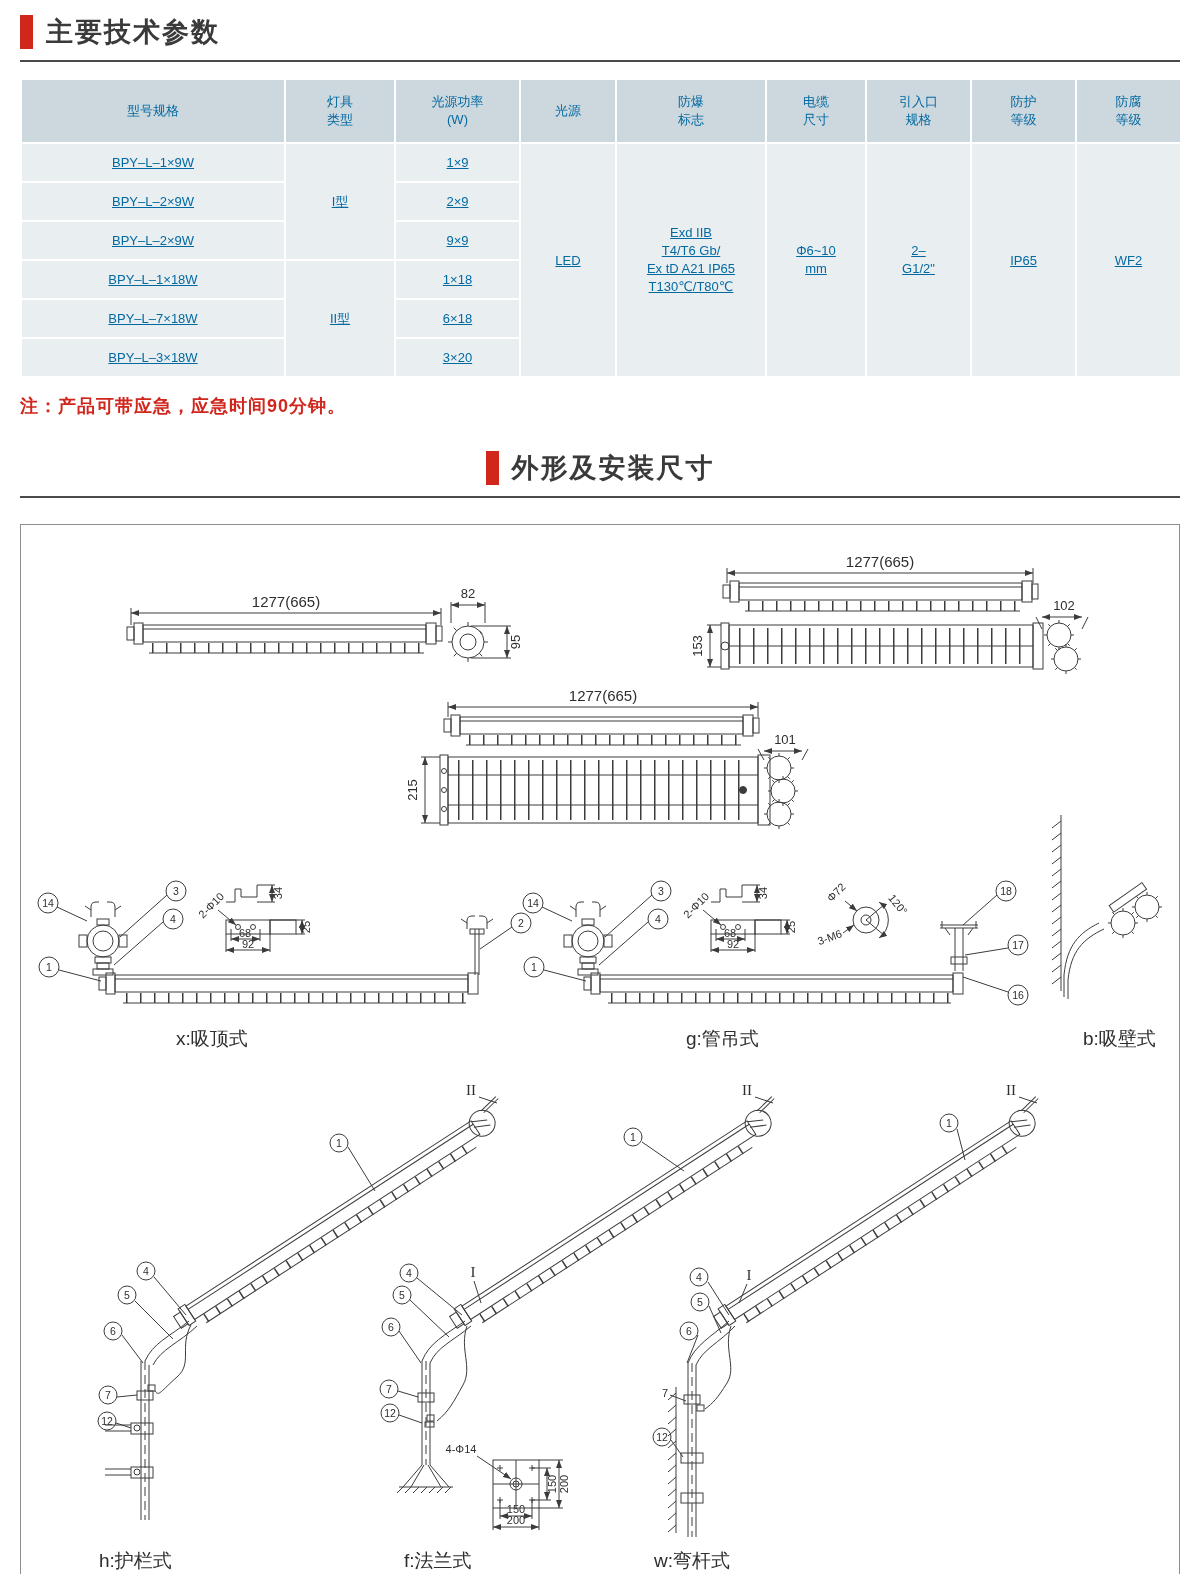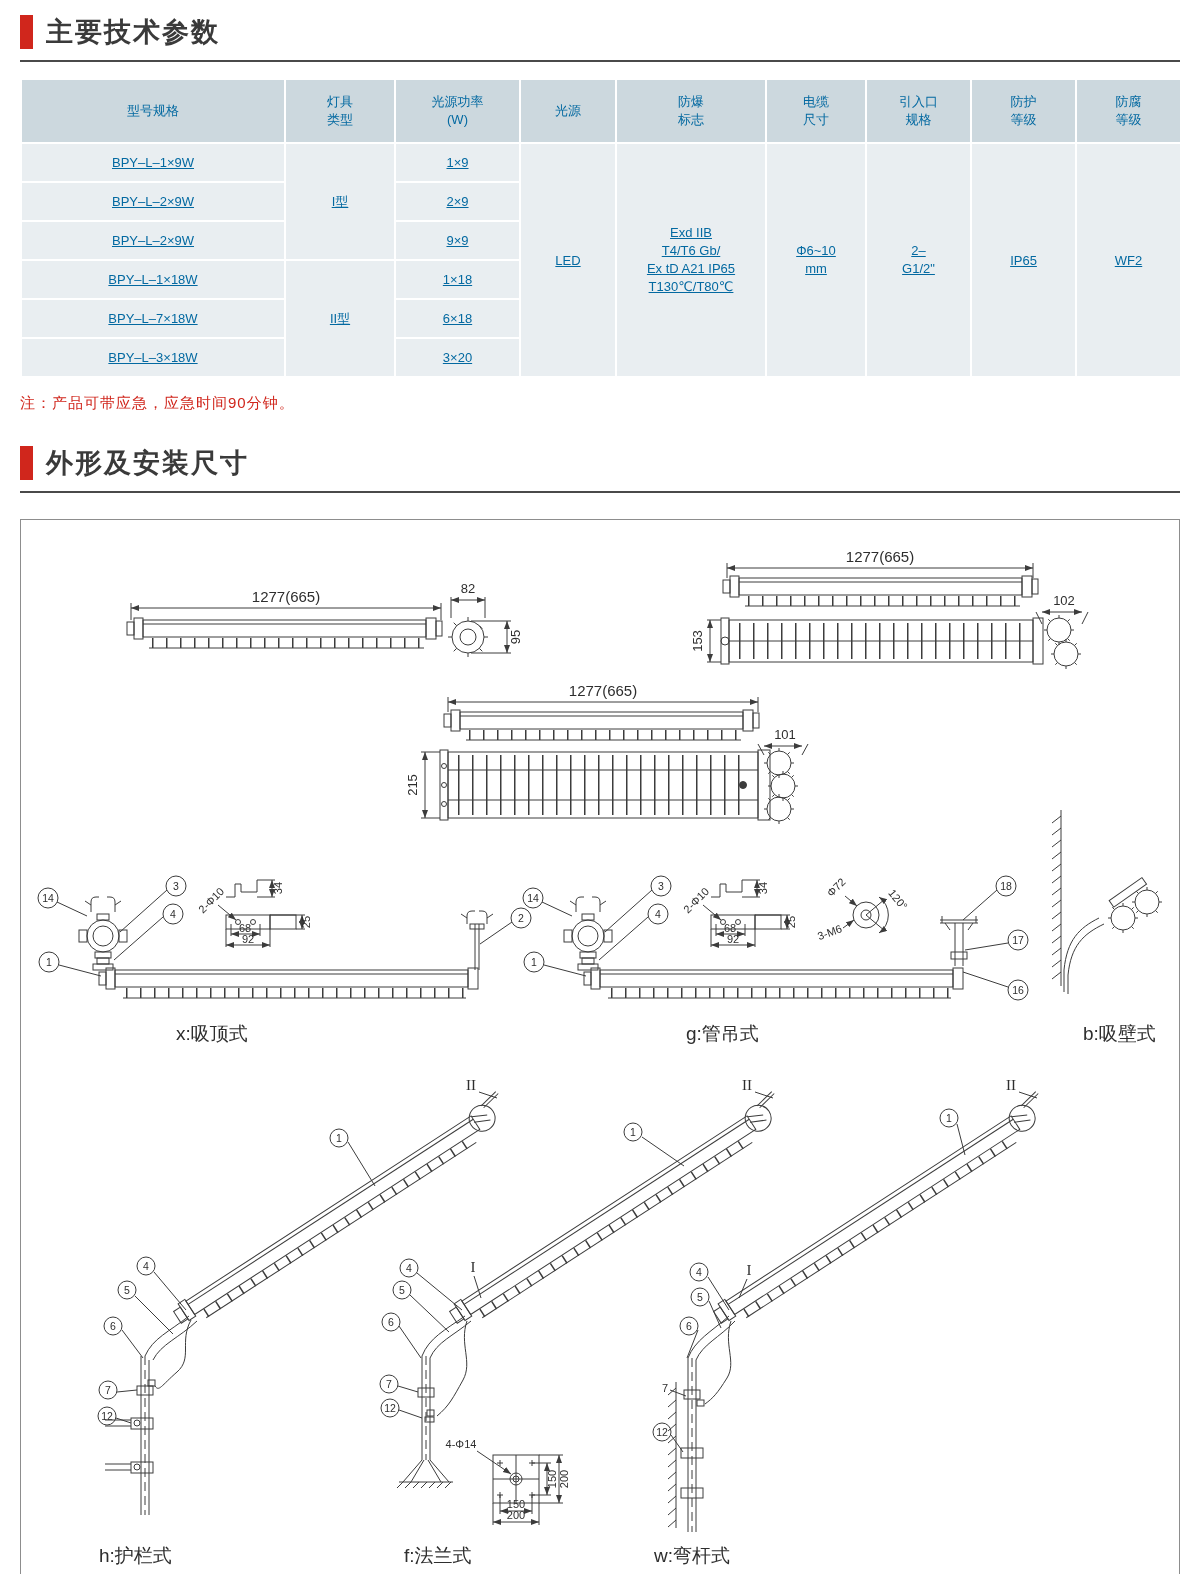--- a/index.html
+++ b/index.html
@@ -1,26 +1,26 @@
 <!DOCTYPE html>
 <html><head>
 <meta charset="utf-8">
 <style>
   html,body{margin:0;padding:0;background:#fff;}
   body{width:1200px;font-family:"Liberation Sans","DejaVu Sans",sans-serif;color:#333;}
   .sec{display:flex;align-items:center;margin:14px 20px 0;padding-bottom:10px;border-bottom:2px solid #4a4a4a;}
   .sec .bar{width:13px;height:34px;background:#d0261c;margin-right:13px;}
   .sec h2{font-size:27px;margin:0;font-weight:bold;letter-spacing:2px;color:#3a3a3a;}
-  .mt{margin-top:32px;}
+  .mt{margin-top:32px;justify-content:center;}
   table{border-collapse:collapse;table-layout:fixed;width:1160px;margin:16px 20px 0;font-size:13px;color:#0369a1;}
   th{background:#ccd8de;font-weight:normal;height:62px;}
   td{background:#e9eef1;height:37px;text-decoration:underline;}
   th,td{border:2px solid #fff;text-align:center;vertical-align:middle;padding:0 2px;}
   .pre{white-space:pre-line;line-height:1.4;}
-  .note{color:#d0261c;font-size:15px;font-weight:normal;margin:16px 20px 16px;letter-spacing:1px;}
+  .note{color:#d0261c;font-size:18px;font-weight:bold;margin:16px 20px 16px;letter-spacing:1px;}
   .box{margin:26px 20px 14px;border:1px solid #8d8d8d;}
   svg{display:block;}
   .dw line,.dw path,.dw rect,.dw circle,.dw ellipse{stroke:#3c3c3c;fill:none;}
   .dw .mkr{fill:#3c3c3c;stroke:none;}
   .dw .co{fill:#fff;}
   .dw text{stroke:none;fill:#2e2e2e;}
   .dt{font-size:13px;text-anchor:middle;}
   .big{font-size:15px;text-anchor:middle;}
   .bt{font-size:11px;text-anchor:middle;}
   .cot{font-size:10.5px;text-anchor:middle;}

